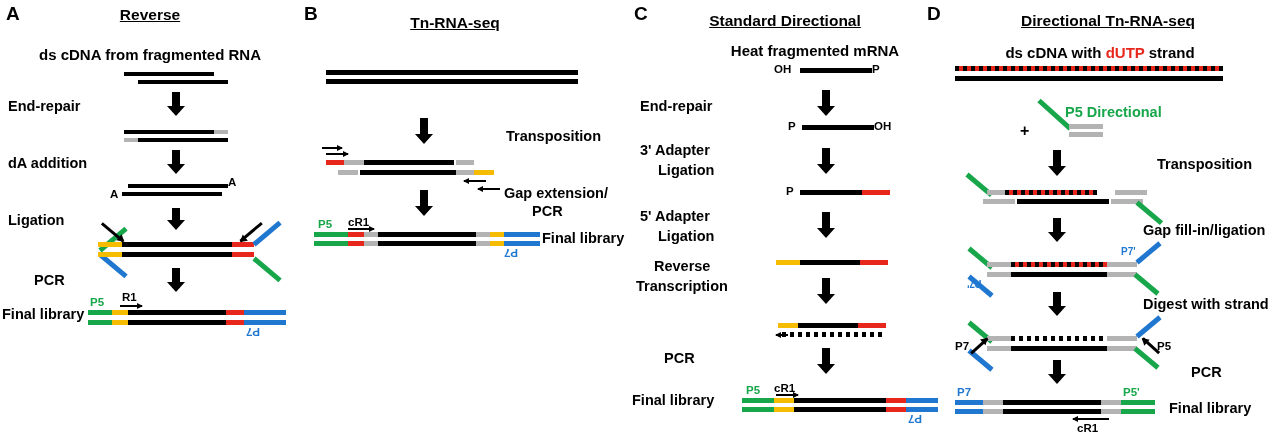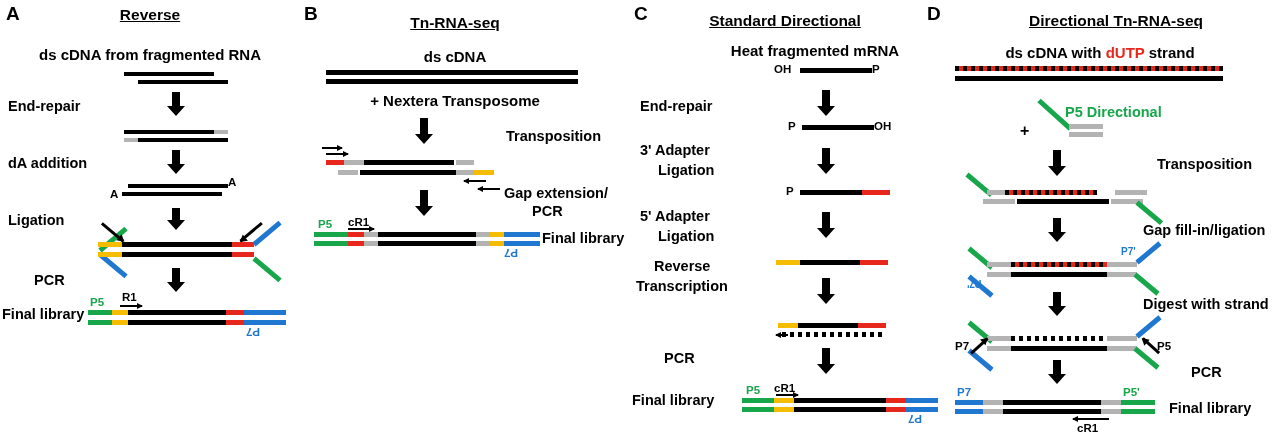--- a/index.html
+++ b/index.html
@@ -242,28 +242,26 @@
       <div class="abs tiny blue-t rot180" style="left:246px; top:326px;">P7</div>
     </div>
   </div>
 
   <div class="panel" style="left:300px; width:330px;">
 
     <div class="abs panel-letter" style="left:4px; top:4px;">B</div>
 
     <div class="abs panel-title" style="left:10px; top:14px; width:290px;">Tn-RNA-seq</div>
 
-    <div class="abs hdr" style="left:10px; top:48px; width:290px;">ds cDNA</div>
 
     <div class="abs">
       <div class="seg blk" style="left:26px; top:70px; width:252px; height:5px;"></div>
       <div class="seg blk" style="left:26px; top:79px; width:252px; height:5px;"></div>
     </div>
 
-    <div class="abs hdr" style="left:10px; top:92px; width:290px;">+ Nextera Transposome</div>
 
     <div class="dn-arrow" style="left:124px; top:118px;">
       <div class="shaft" style="height:18px;"></div>
       <div class="head" style="top:16px;"></div>
     </div>
 
     <div class="abs step-label" style="left:206px; top:128px;">Transposition</div>
 
     <div class="abs">
 
@@ -404,21 +402,21 @@
       <div class="abs tiny" style="left:144px; top:382px;">cR1</div>
       <div class="parrow" style="left:146px; top:394px; width:22px;"></div>
       <div class="abs tiny blue-t rot180" style="left:278px; top:413px;">P7</div>
     </div>
   </div>
 
   <div class="panel" style="left:925px; width:355px;">
 
     <div class="abs panel-letter" style="left:2px; top:4px;">D</div>
 
-    <div class="abs panel-title" style="left:26px; top:12px; width:330px;">Directional Tn-RNA-seq</div>
+    <div class="abs panel-title" style="left:18px; top:12px; width:330px;">Directional Tn-RNA-seq</div>
 
     <div class="abs hdr" style="left:10px; top:44px; width:330px;">
       <span>ds cDNA with </span><span class="red-t">dUTP</span><span> strand</span>
     </div>
 
     <div class="abs">
       <div class="dots-red" style="left:30px; top:66px; width:268px;"></div>
       <div class="seg blk" style="left:30px; top:76px; width:268px; height:5px;"></div>
     </div>
 

